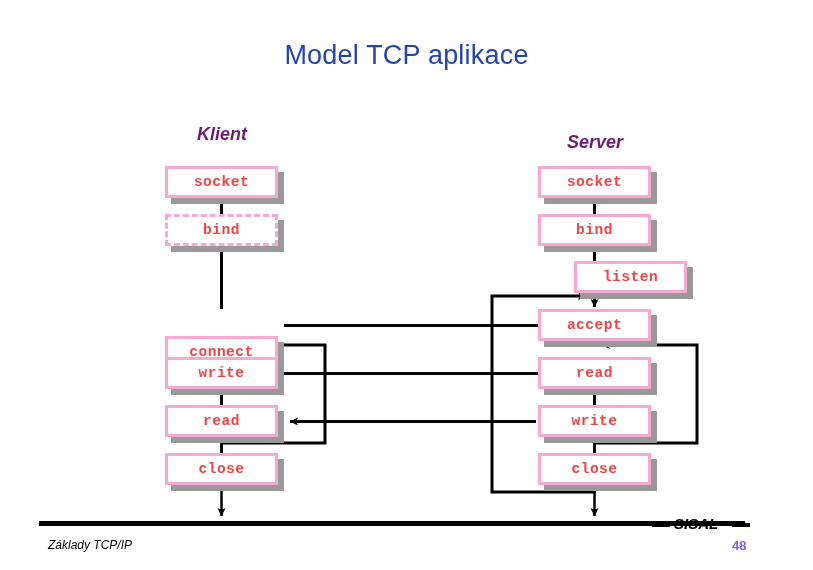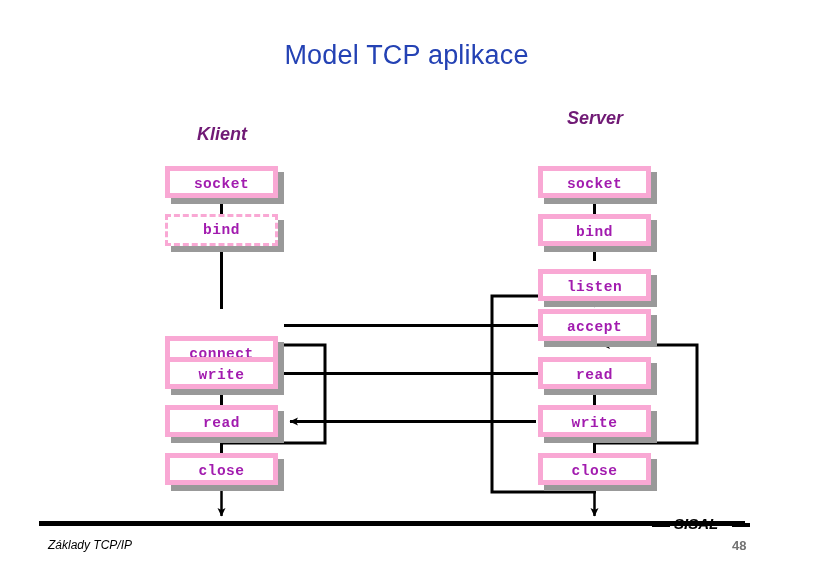--- a/index.html
+++ b/index.html
@@ -42,33 +42,33 @@
     position: absolute;
     font-family: "Liberation Sans", sans-serif;
     font-size: 18px;
     font-weight: bold;
     font-style: italic;
     color: #701a75;
     text-align: center;
     white-space: nowrap;
   }
   #header-klient { left: 160px; top: 124px; width: 124px; }
-  #header-server { left: 533px; top: 108px; width: 124px; font-style: italic; }
+  #header-server { left: 533px; top: 132px; width: 124px; font-style: italic; }
 
   
   .node {
     position: absolute;
     box-sizing: border-box;
     background: #ffffff;
-    border: 5px solid #f9a8d4;
+    border: 3px solid #f9a8d4;
     box-shadow: 6px 6px 0 0 #999999;
     font-family: "Liberation Mono", monospace;
     font-size: 14.5px;
     font-weight: bold;
-    color: #a21caf;
+    color: #ef4444;
     text-align: center;
     line-height: 26px;
     letter-spacing: 0.5px;
     white-space: nowrap;
     z-index: 4;
   }
   .node.dashed {
     border-style: dashed;
     border-width: 3px;
   }
@@ -80,21 +80,21 @@
 
   #node-c-socket  { top: 166px; }
   #node-c-bind    { top: 214px; }
   #node-c-connect { top: 309px; margin-top: 27px; }
   #node-c-write   { top: 357px; }
   #node-c-read    { top: 405px; }
   #node-c-close   { top: 453px; }
 
   #node-s-socket  { top: 166px; }
   #node-s-bind    { top: 214px; }
-  #node-s-listen  { top: 269px; }
+  #node-s-listen  { top: 261px; margin-left: 36px; }
   #node-s-accept  { top: 309px; }
   #node-s-read    { top: 357px; }
   #node-s-write   { top: 405px; }
   #node-s-close   { top: 453px; }
 
   
   #connectors {
     position: absolute;
     left: 0; top: 0;
     width: 813px;
@@ -156,21 +156,21 @@
     height: 4px;
     background: #000000;
   }
   #page-number {
     position: absolute;
     left: 732px;
     top: 538px;
     font-family: "Liberation Sans", sans-serif;
     font-size: 13px;
     font-weight: bold;
-    color: #737373;
+    color: #8b5cf6;
     white-space: nowrap;
   }
 </style>
 </head>
 <body>
 
 <div id="slide">
 
   <div id="slide-title">Model TCP aplikace</div>
 

